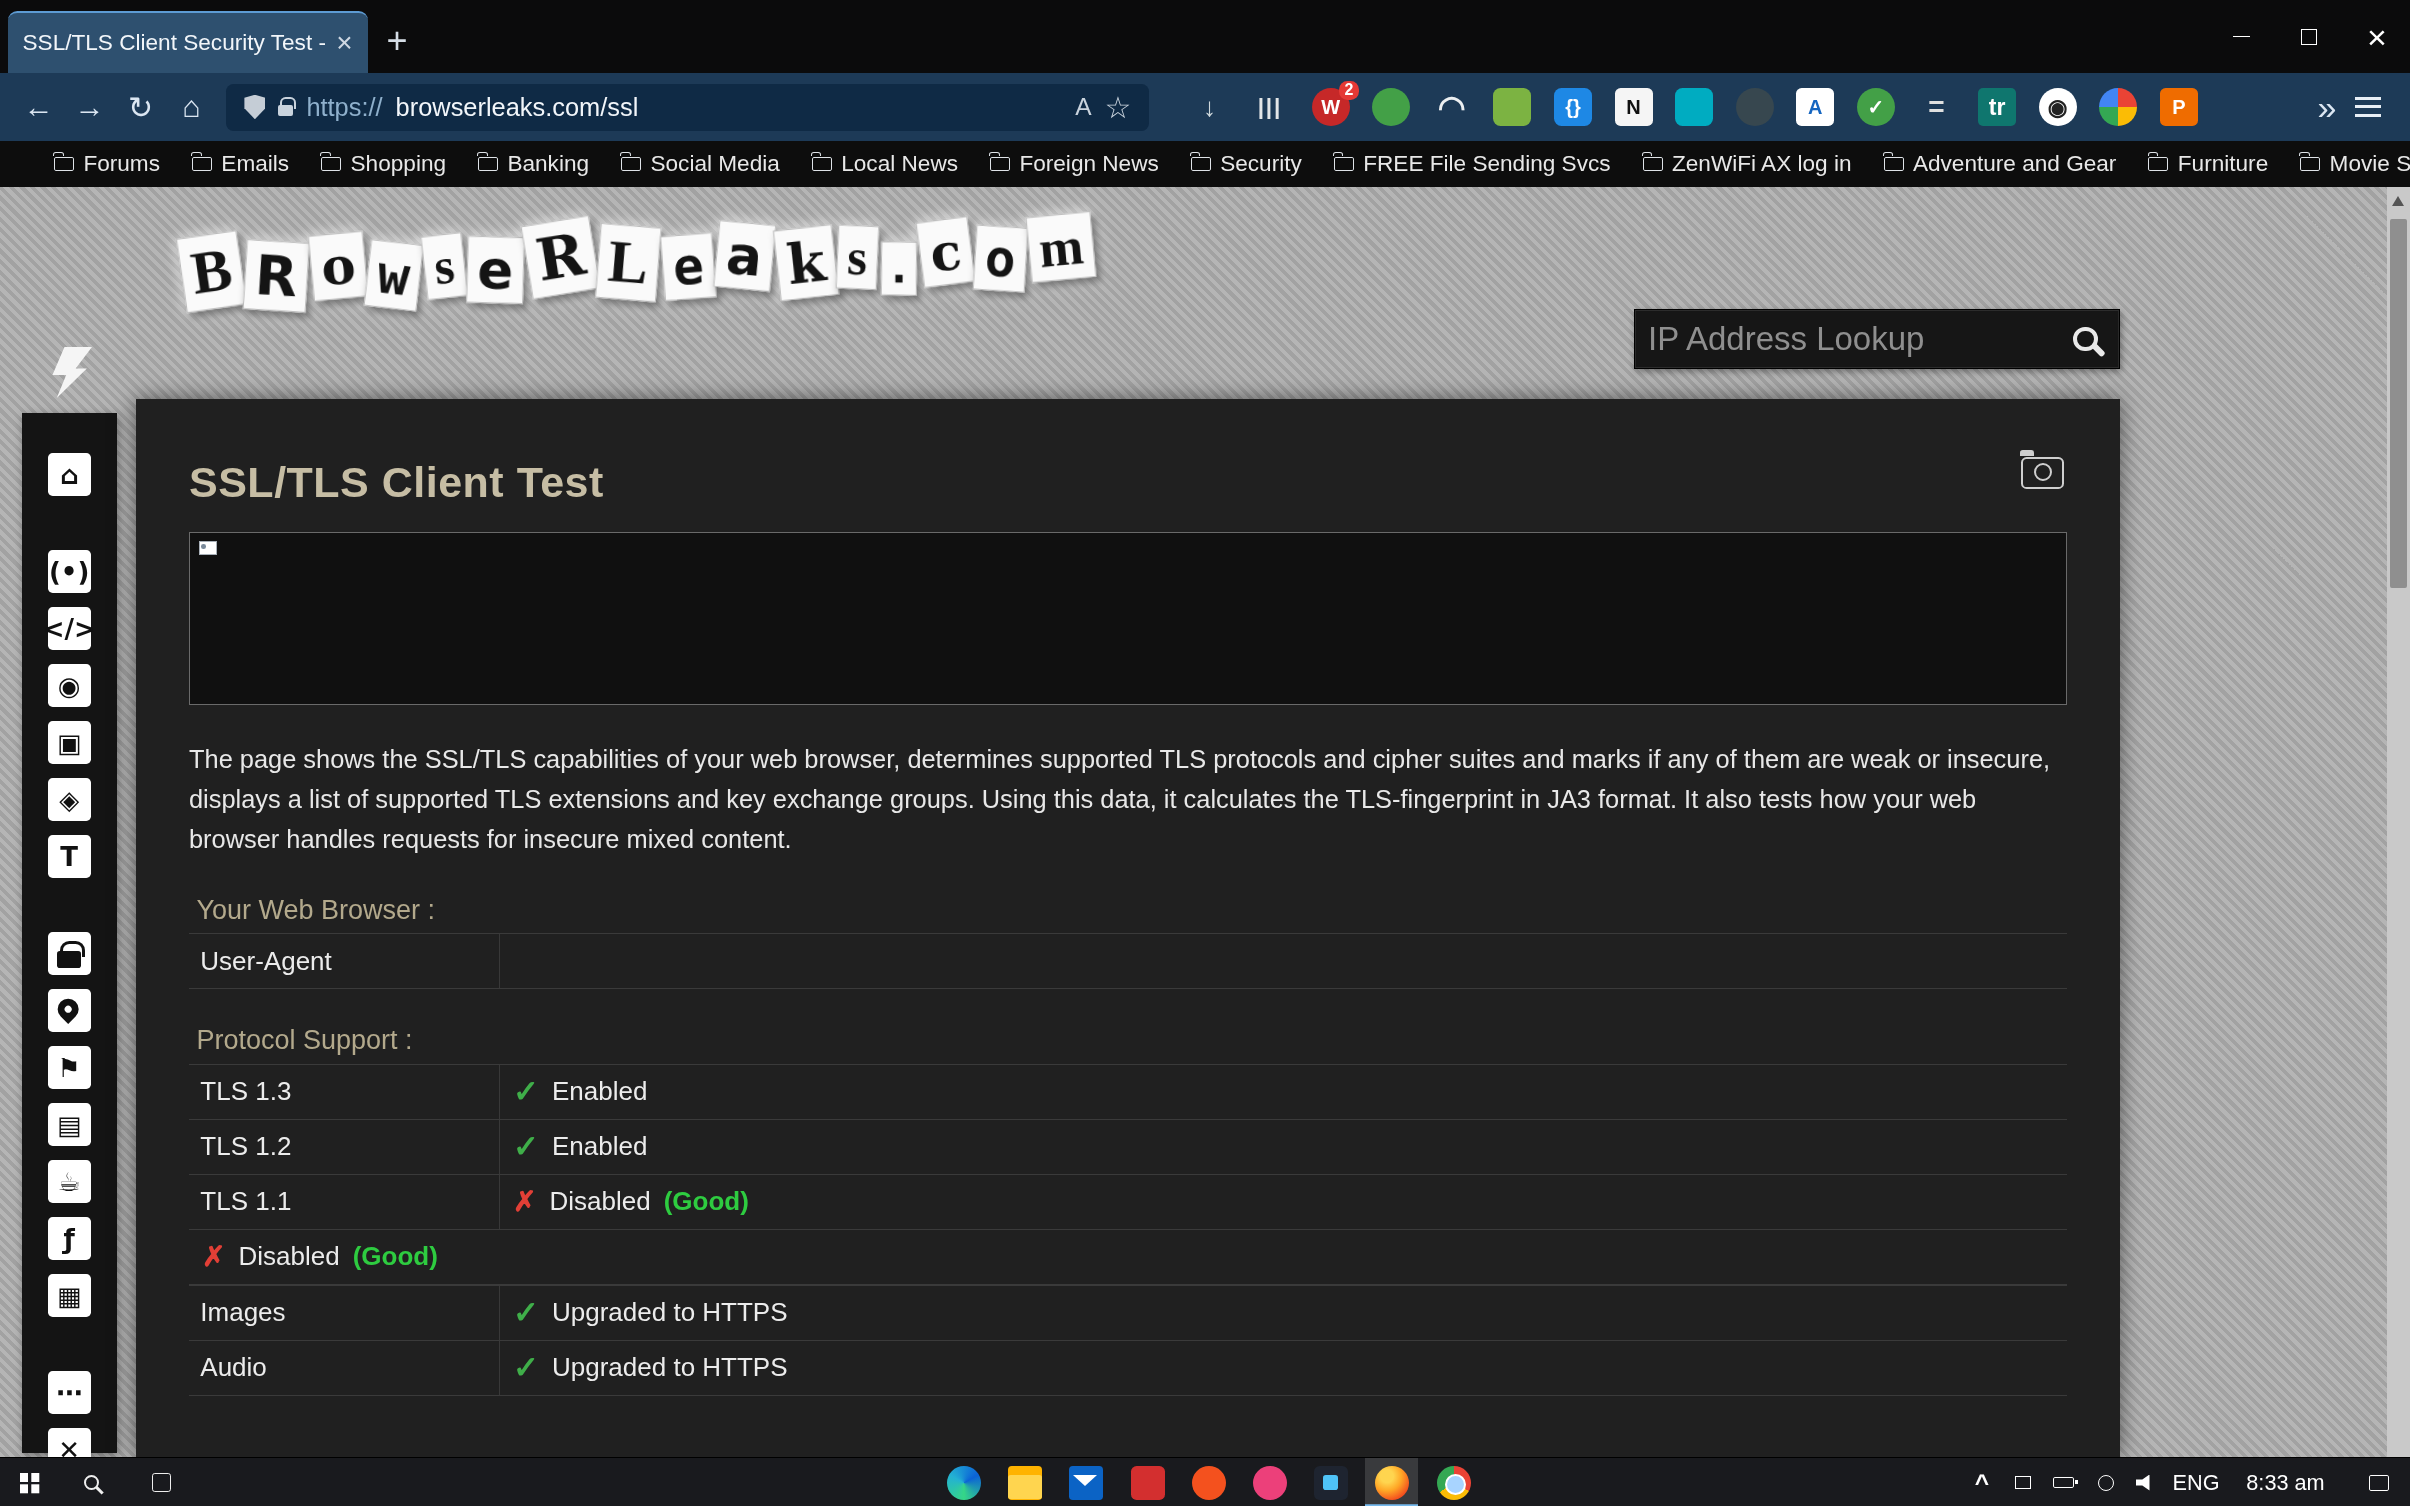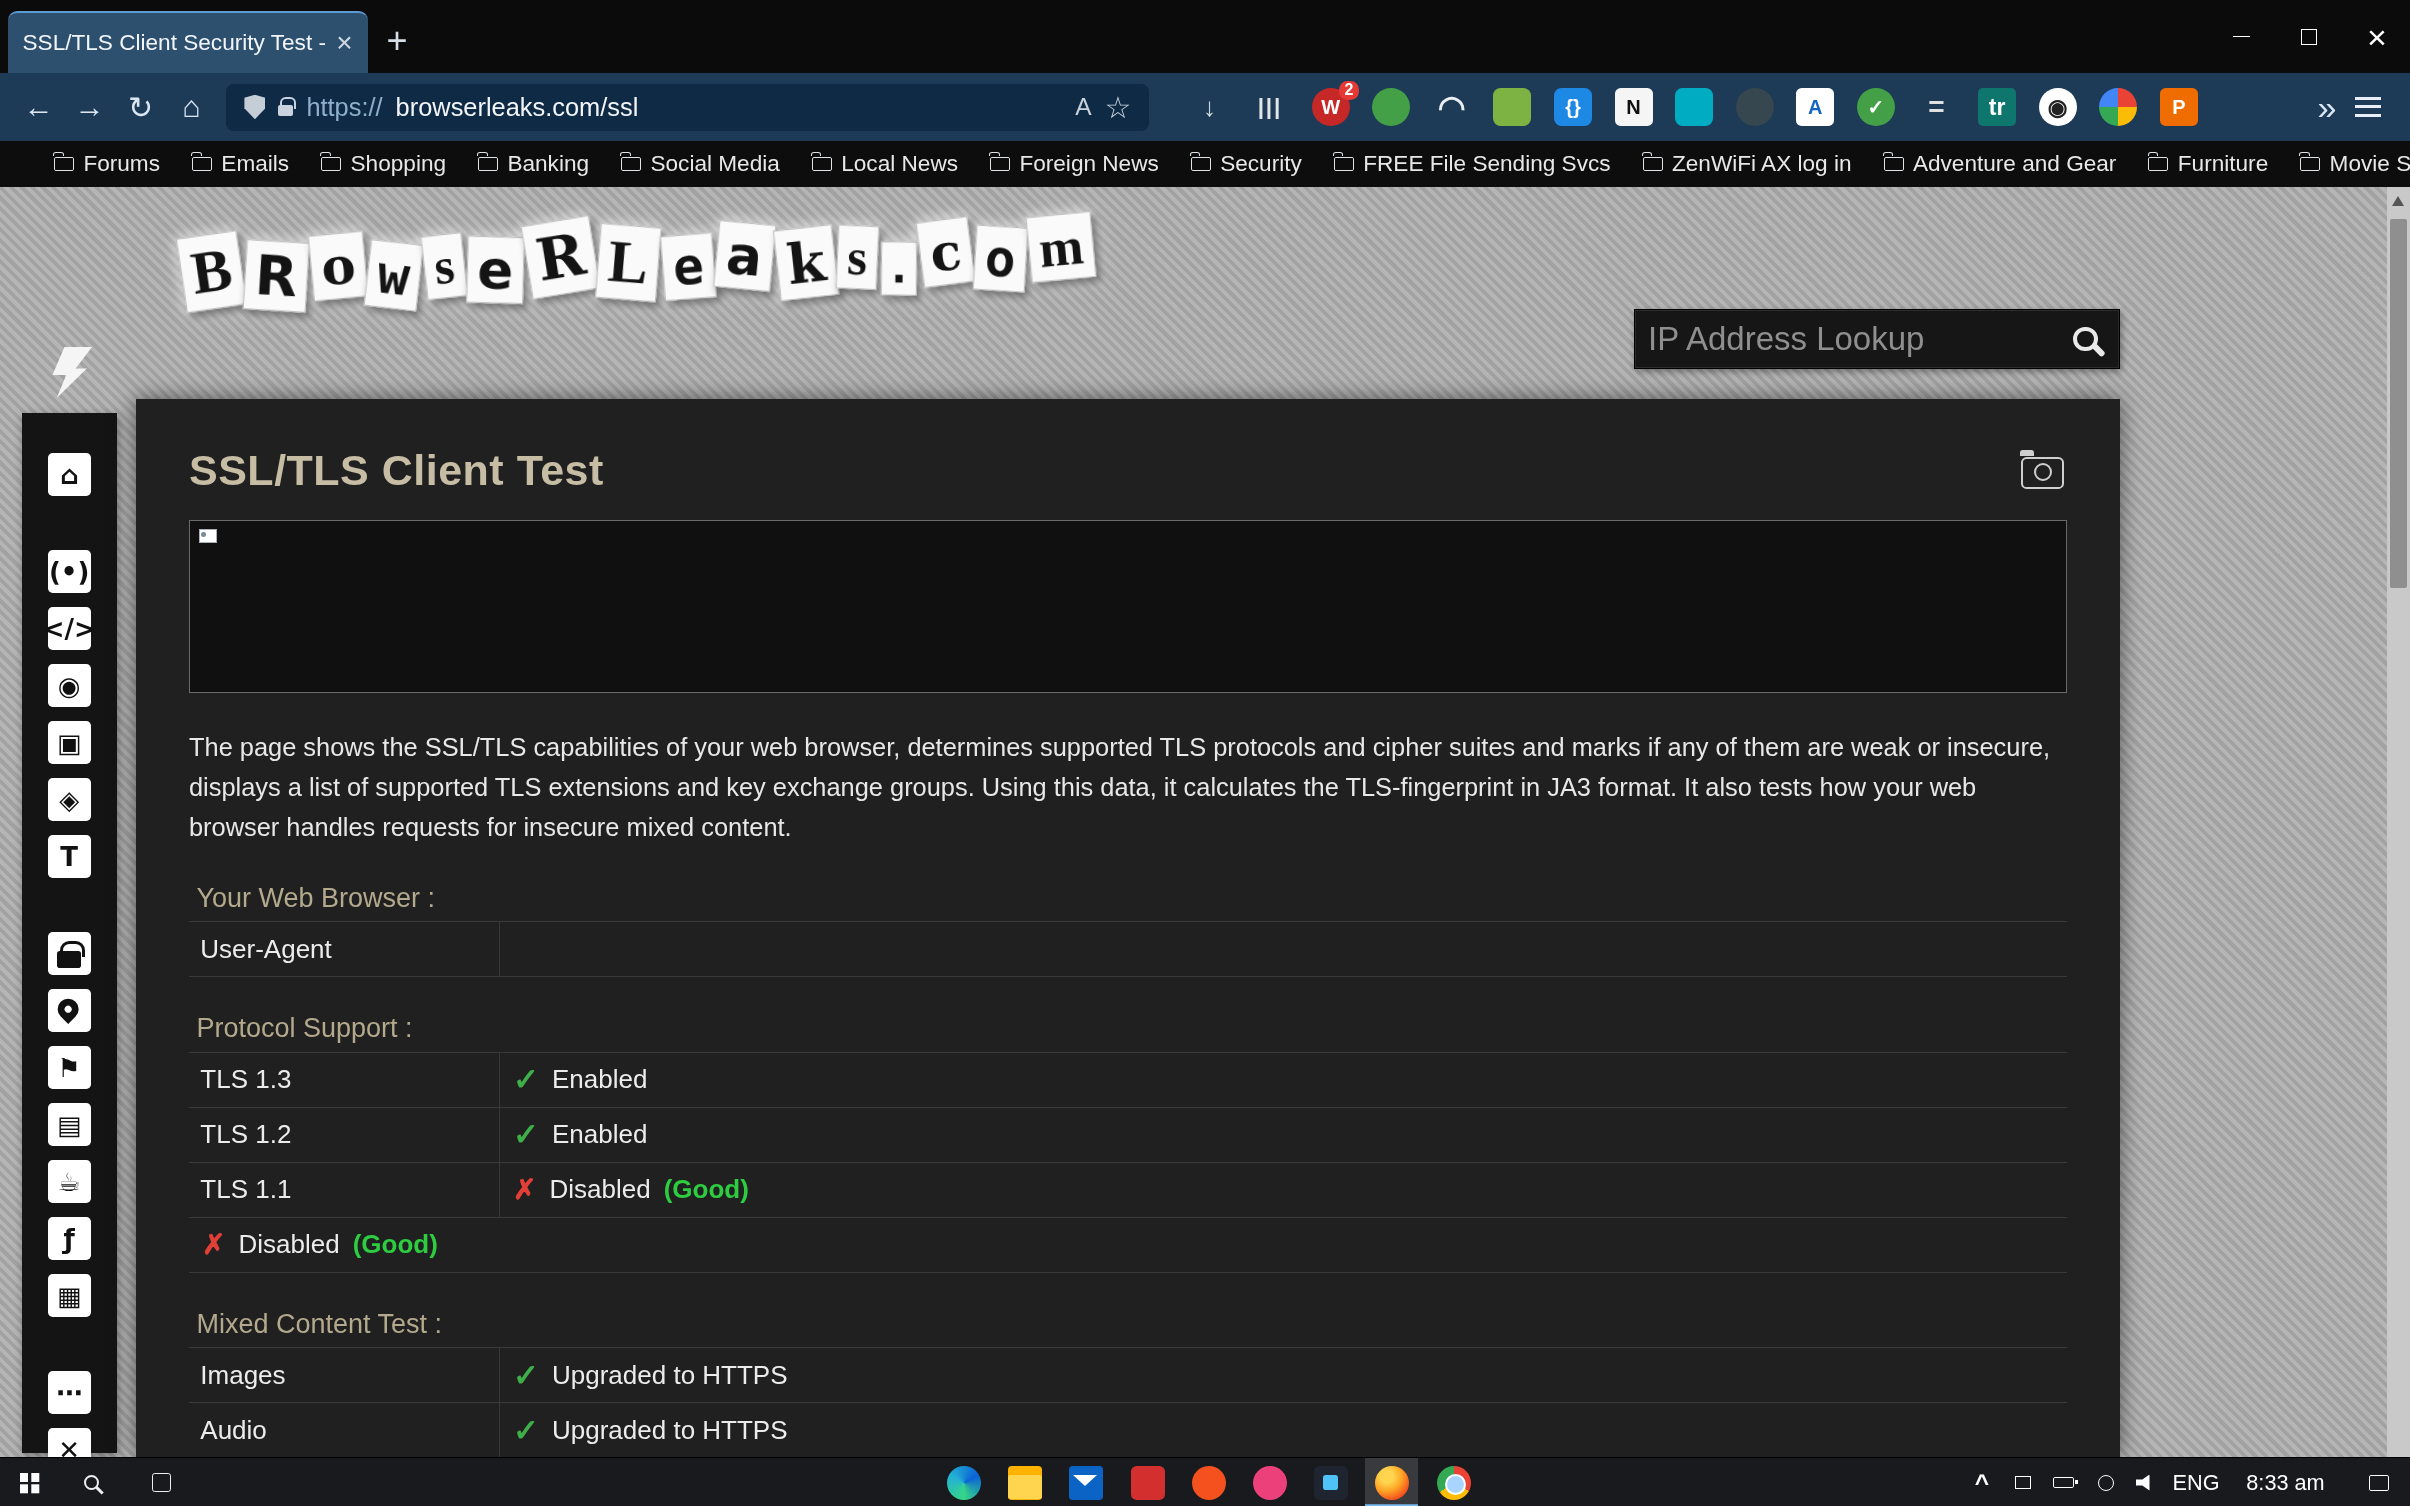--- a/index.html
+++ b/index.html
@@ -116,21 +116,21 @@
   .gap1{margin-top:40px}.gap2{margin-top:40px}
   .lock{position:relative;width:24.5px;height:17px;background:#111;border-radius:2.8px;margin-top:12.2px}
   .lock::before{content:"";position:absolute;left:2.8px;top:-10.4px;width:19px;height:13px;
     border:3.8px solid #111;border-bottom:none;border-radius:9.4px 9.4px 0 0}
   .pin{width:21px;height:21px;background:#111;border-radius:50% 50% 50% 0;
     transform:rotate(-45deg) translateY(-1.9px);position:relative}
   .pin::after{content:"";position:absolute;left:6.6px;top:6.6px;width:7.5px;height:7.5px;background:#fff;
     border-radius:50%}
 
   .panel{position:absolute;left:136px;top:212px;width:1984px;height:1058px;background:#202020;
-    padding:0 53px;box-shadow:0 0 21px rgba(0,0,0,.55);overflow:hidden}
+    padding:12px 53px;box-shadow:0 0 21px rgba(0,0,0,.55);overflow:hidden}
   .page-title{margin-top:47px;font-size:43px;font-weight:bold;color:#c6bda4;letter-spacing:0.5px}
   .camera{position:absolute;right:56px;top:58px;width:43px;height:32px;border:2.8px solid #cfcfcf;
     border-radius:5.6px}
   .camera::before{content:"";position:absolute;left:-2.8px;top:-9.4px;width:14px;height:6.6px;
     background:#cfcfcf;border-radius:2.8px 2.8px 0 0}
   .camera::after{content:"";position:absolute;left:11.3px;top:3.8px;width:14px;height:14px;
     border:2.8px solid #cfcfcf;border-radius:50%}
   .imgbox{margin-top:24.5px;height:173px;background:#101010;border:0.9px solid #6a6a6a;position:relative}
   .brokenimg{position:absolute;left:8.5px;top:8.5px;width:18px;height:14px;border:1.9px solid #a8b0b8;
     background:#fff}
@@ -423,21 +423,20 @@
         </div>
         <div class="trow">
           <div class="tvalue">
               <span class="bad">✗</span>
               <span>Disabled</span>
               <span class="good">(Good)</span>
             </div>
         </div>
       </div>
 
-      <div class="sec-title">Mixed Content Test :</div>
       <div class="gtable">
         <div class="trow">
           <div class="tlabel">Images</div>
           <div class="tvalue">
               <span class="ok">✓</span>
               <span>Upgraded to HTTPS</span>
             </div>
         </div>
         <div class="trow">
           <div class="tlabel">Audio</div>

